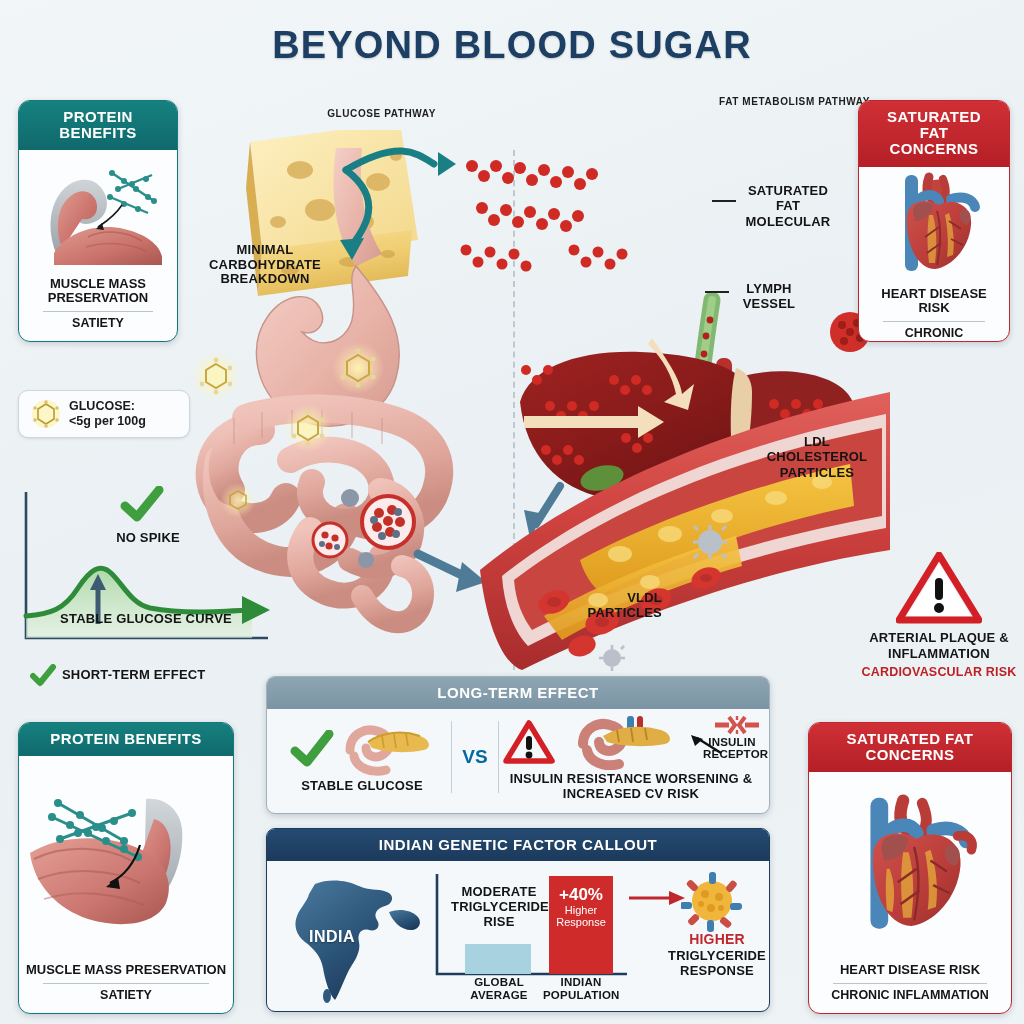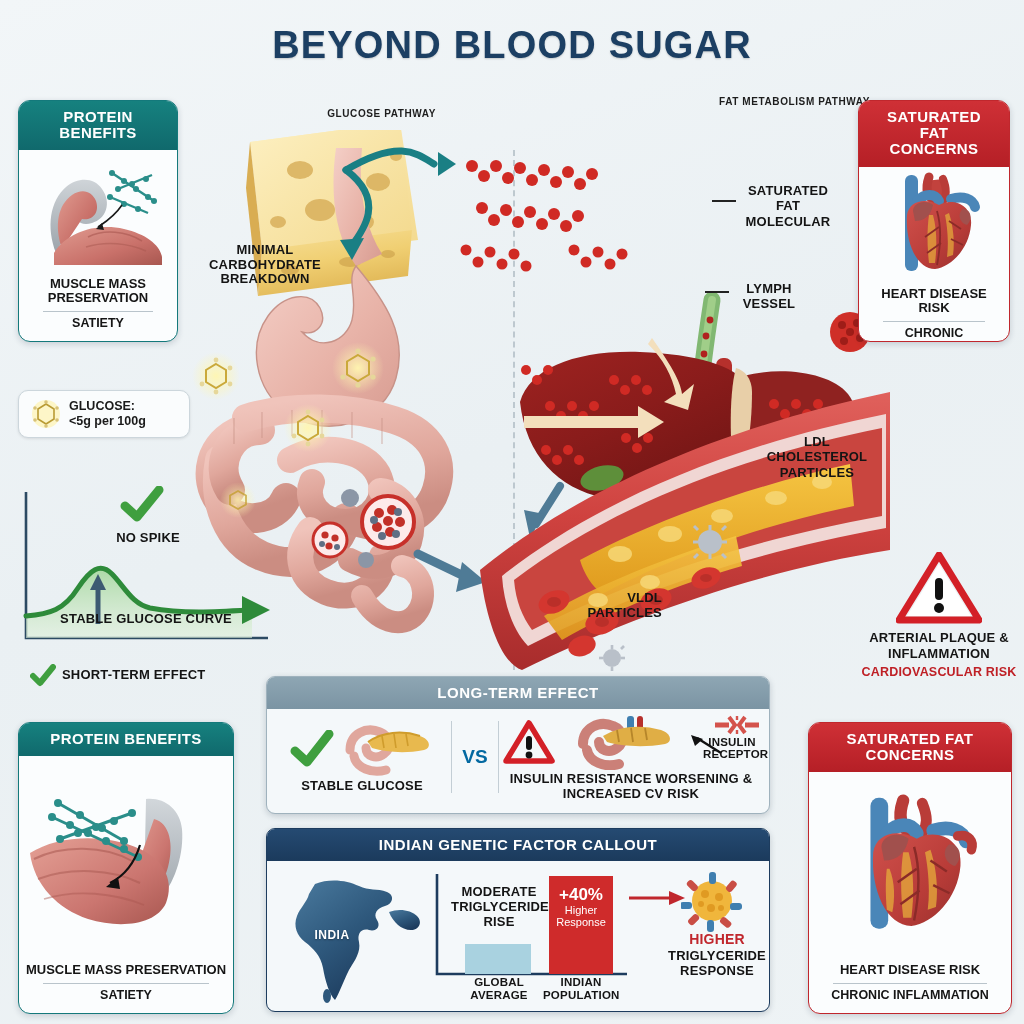--- a/index.html
+++ b/index.html
@@ -821,21 +821,21 @@
             <stop offset="100%" stop-color="#1d3c5e"></stop>
             </linearGradient>
         </defs>
         <path d="M38 12 C52 6 70 8 82 14 C92 19 100 16 110 20 C118 23 116 32 108 34
                  C100 36 96 42 100 48 C104 54 100 60 92 58 C84 56 80 62 82 70
                  C84 80 78 88 72 98 C66 110 62 122 58 128 C52 122 48 108 46 96
                  C44 84 36 76 28 70 C20 64 16 54 20 44 C23 36 30 30 32 22 Z" fill="url(#inG)"></path>
         <path d="M112 40 C122 36 134 38 140 44 C146 50 142 58 134 58 C124 58 116 50 112 40 Z" fill="url(#inG)"></path>
         <ellipse cx="50" cy="124" rx="4" ry="7" fill="#2e587c"></ellipse>
       </svg>
-      <div class="abs" style="left:0;top:56px;width:110px;text-align:center;color:#fff;font-size:12px;font-weight:bold;letter-spacing:.5px;text-shadow:0 1px 2px rgba(0,0,0,.35);">INDIA</div>
+      <div class="abs" style="left:0;top:56px;width:110px;text-align:center;color:#fff;font-size:16px;font-weight:bold;letter-spacing:.5px;text-shadow:0 1px 2px rgba(0,0,0,.35);">INDIA</div>
     </div>
 
     <div style="flex:0 0 206px;position:relative;height:136px;">
       <svg width="206" height="136" viewBox="0 0 206 136">
         <path d="M6 4 L6 104 L196 104" fill="none" stroke="#1d3c5e" stroke-width="2.6"></path>
         <rect x="34" y="74" width="66" height="30" fill="#a9d2e0"></rect>
         <rect x="118" y="6" width="64" height="98" fill="#cf2b2b"></rect>
       </svg>
       <div class="abs lbl" style="left:20px;top:14px;width:96px;text-align:center;line-height:1.16;">MODERATE TRIGLYCERIDE RISE</div>
       <div class="abs" style="left:118px;top:16px;width:64px;text-align:center;color:#fff;">

